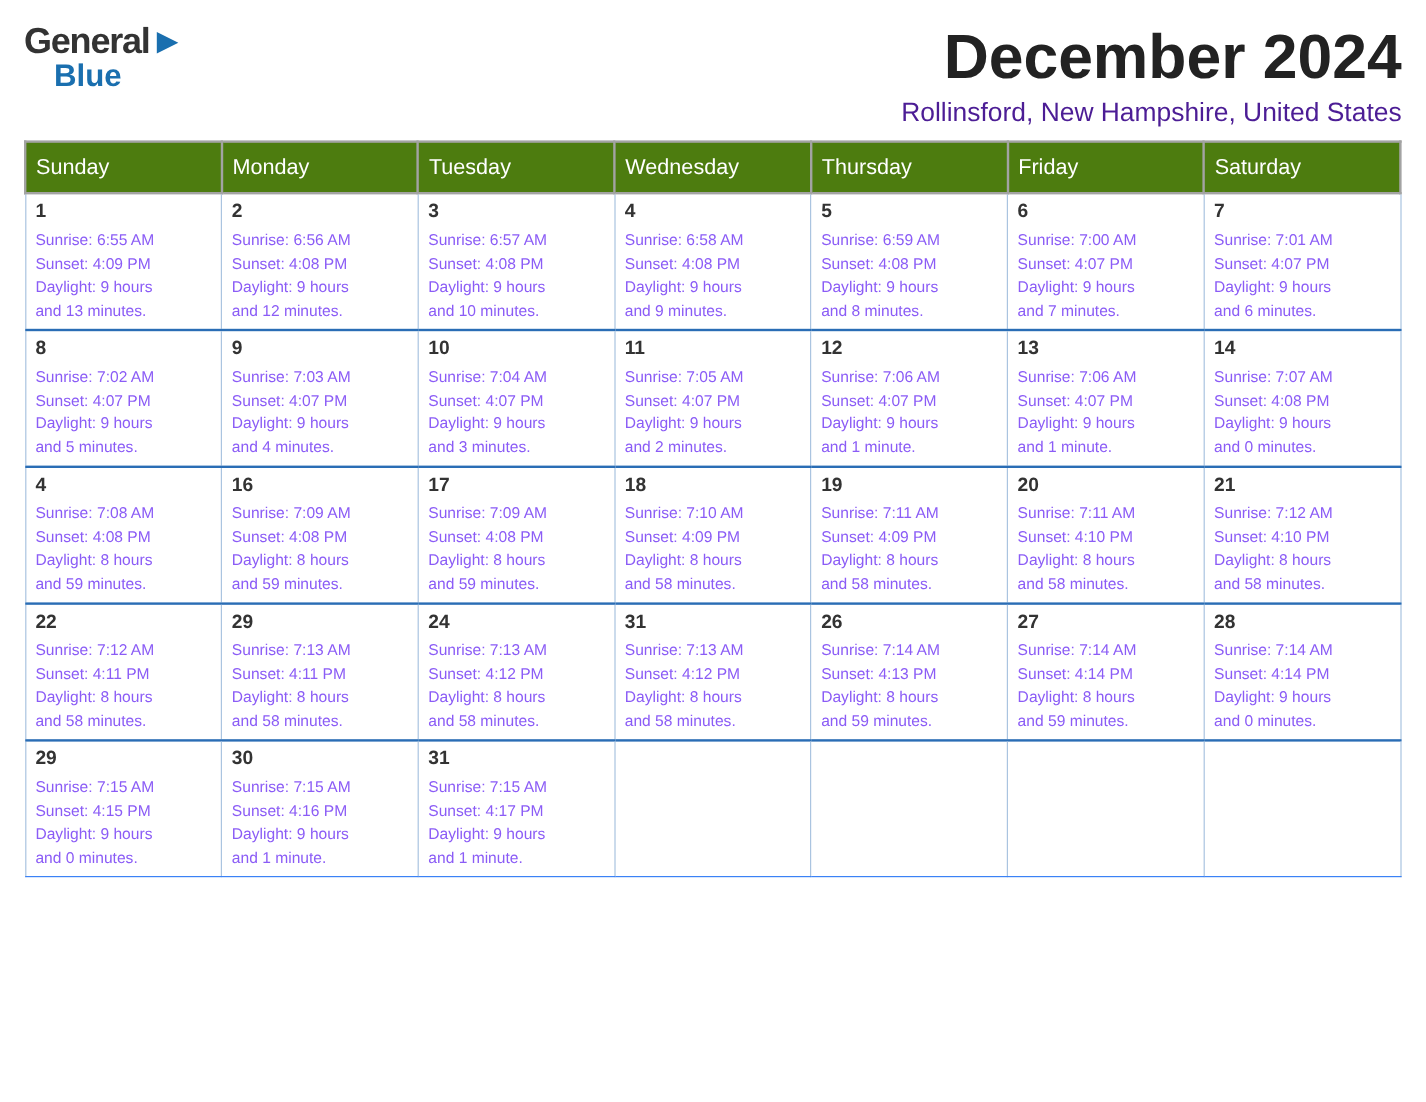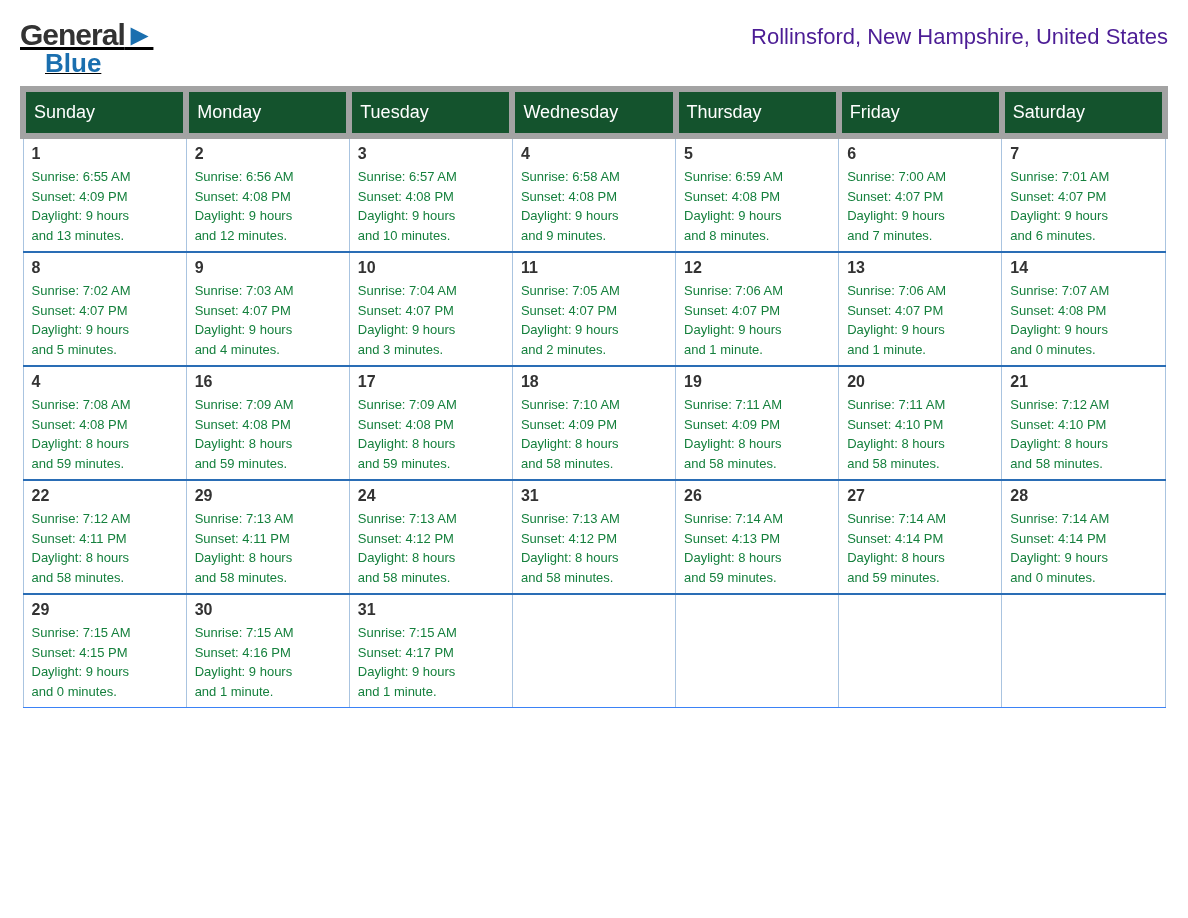--- a/index.html
+++ b/index.html
@@ -13,21 +13,20 @@
     .header {
       display: flex;
       justify-content: space-between;
       align-items: flex-start;
       margin-bottom: 10px;
     }
     .logo {
       display: flex;
       flex-direction: column;
       line-height: 1;
-      text-decoration: underline;
     }
     .title-section {
       text-align: right;
     }
     .month-title {
       font-size: 52px;
       font-weight: bold;
       color: #222;
       line-height: 1.1;
     }
@@ -35,27 +34,27 @@
       font-size: 22px;
       color: #4c1d95;
       margin-top: 4px;
     }
     .calendar {
       width: 100%;
       border-collapse: collapse;
       margin-top: 10px;
     }
     .calendar thead th {
-      background-color: #14532d;
+      background-color: #4d7c0f;
       color: #fff;
       padding: 10px 8px;
       text-align: left;
       font-size: 18px;
       font-weight: normal;
-      border: 6px solid #a3a3a3;
+      border: 2px solid #a3a3a3;
     }
     .calendar tbody td {
       border: 1px solid #aac4e0;
       vertical-align: top;
       padding: 6px 8px;
       width: 14.28%;
       min-height: 120px;
       font-size: 14px;
       color: #333;
       background: #fff;
@@ -68,21 +67,21 @@
     }
     .day-number {
       font-size: 16px;
       font-weight: bold;
       margin-bottom: 4px;
       display: block;
     }
     .day-info {
       font-size: 13px;
       line-height: 1.5;
-      color: #15803d;
+      color: #8b5cf6;
     }
     .empty-cell {
       background: #f9f9f9;
     }
     .logo-row {
       display: flex;
       align-items: center;
     }
     .logo-text-general {
       font-size: 30px;
@@ -109,20 +108,21 @@
 <div class="header">
   <div class="logo">
     <div class="logo-row">
       <span class="logo-text-general">General<span class="logo-text-blue-arrow">►</span></span>
     </div>
     <div>
       <span class="logo-line2">Blue</span>
     </div>
   </div>
   <div class="title-section">
+    <div class="month-title">December 2024</div>
     <div class="location">Rollinsford, New Hampshire, United States</div>
   </div>
 </div>
 
 <table class="calendar">
   <thead>
     <tr>
       <th>Sunday</th>
       <th>Monday</th>
       <th>Tuesday</th>

